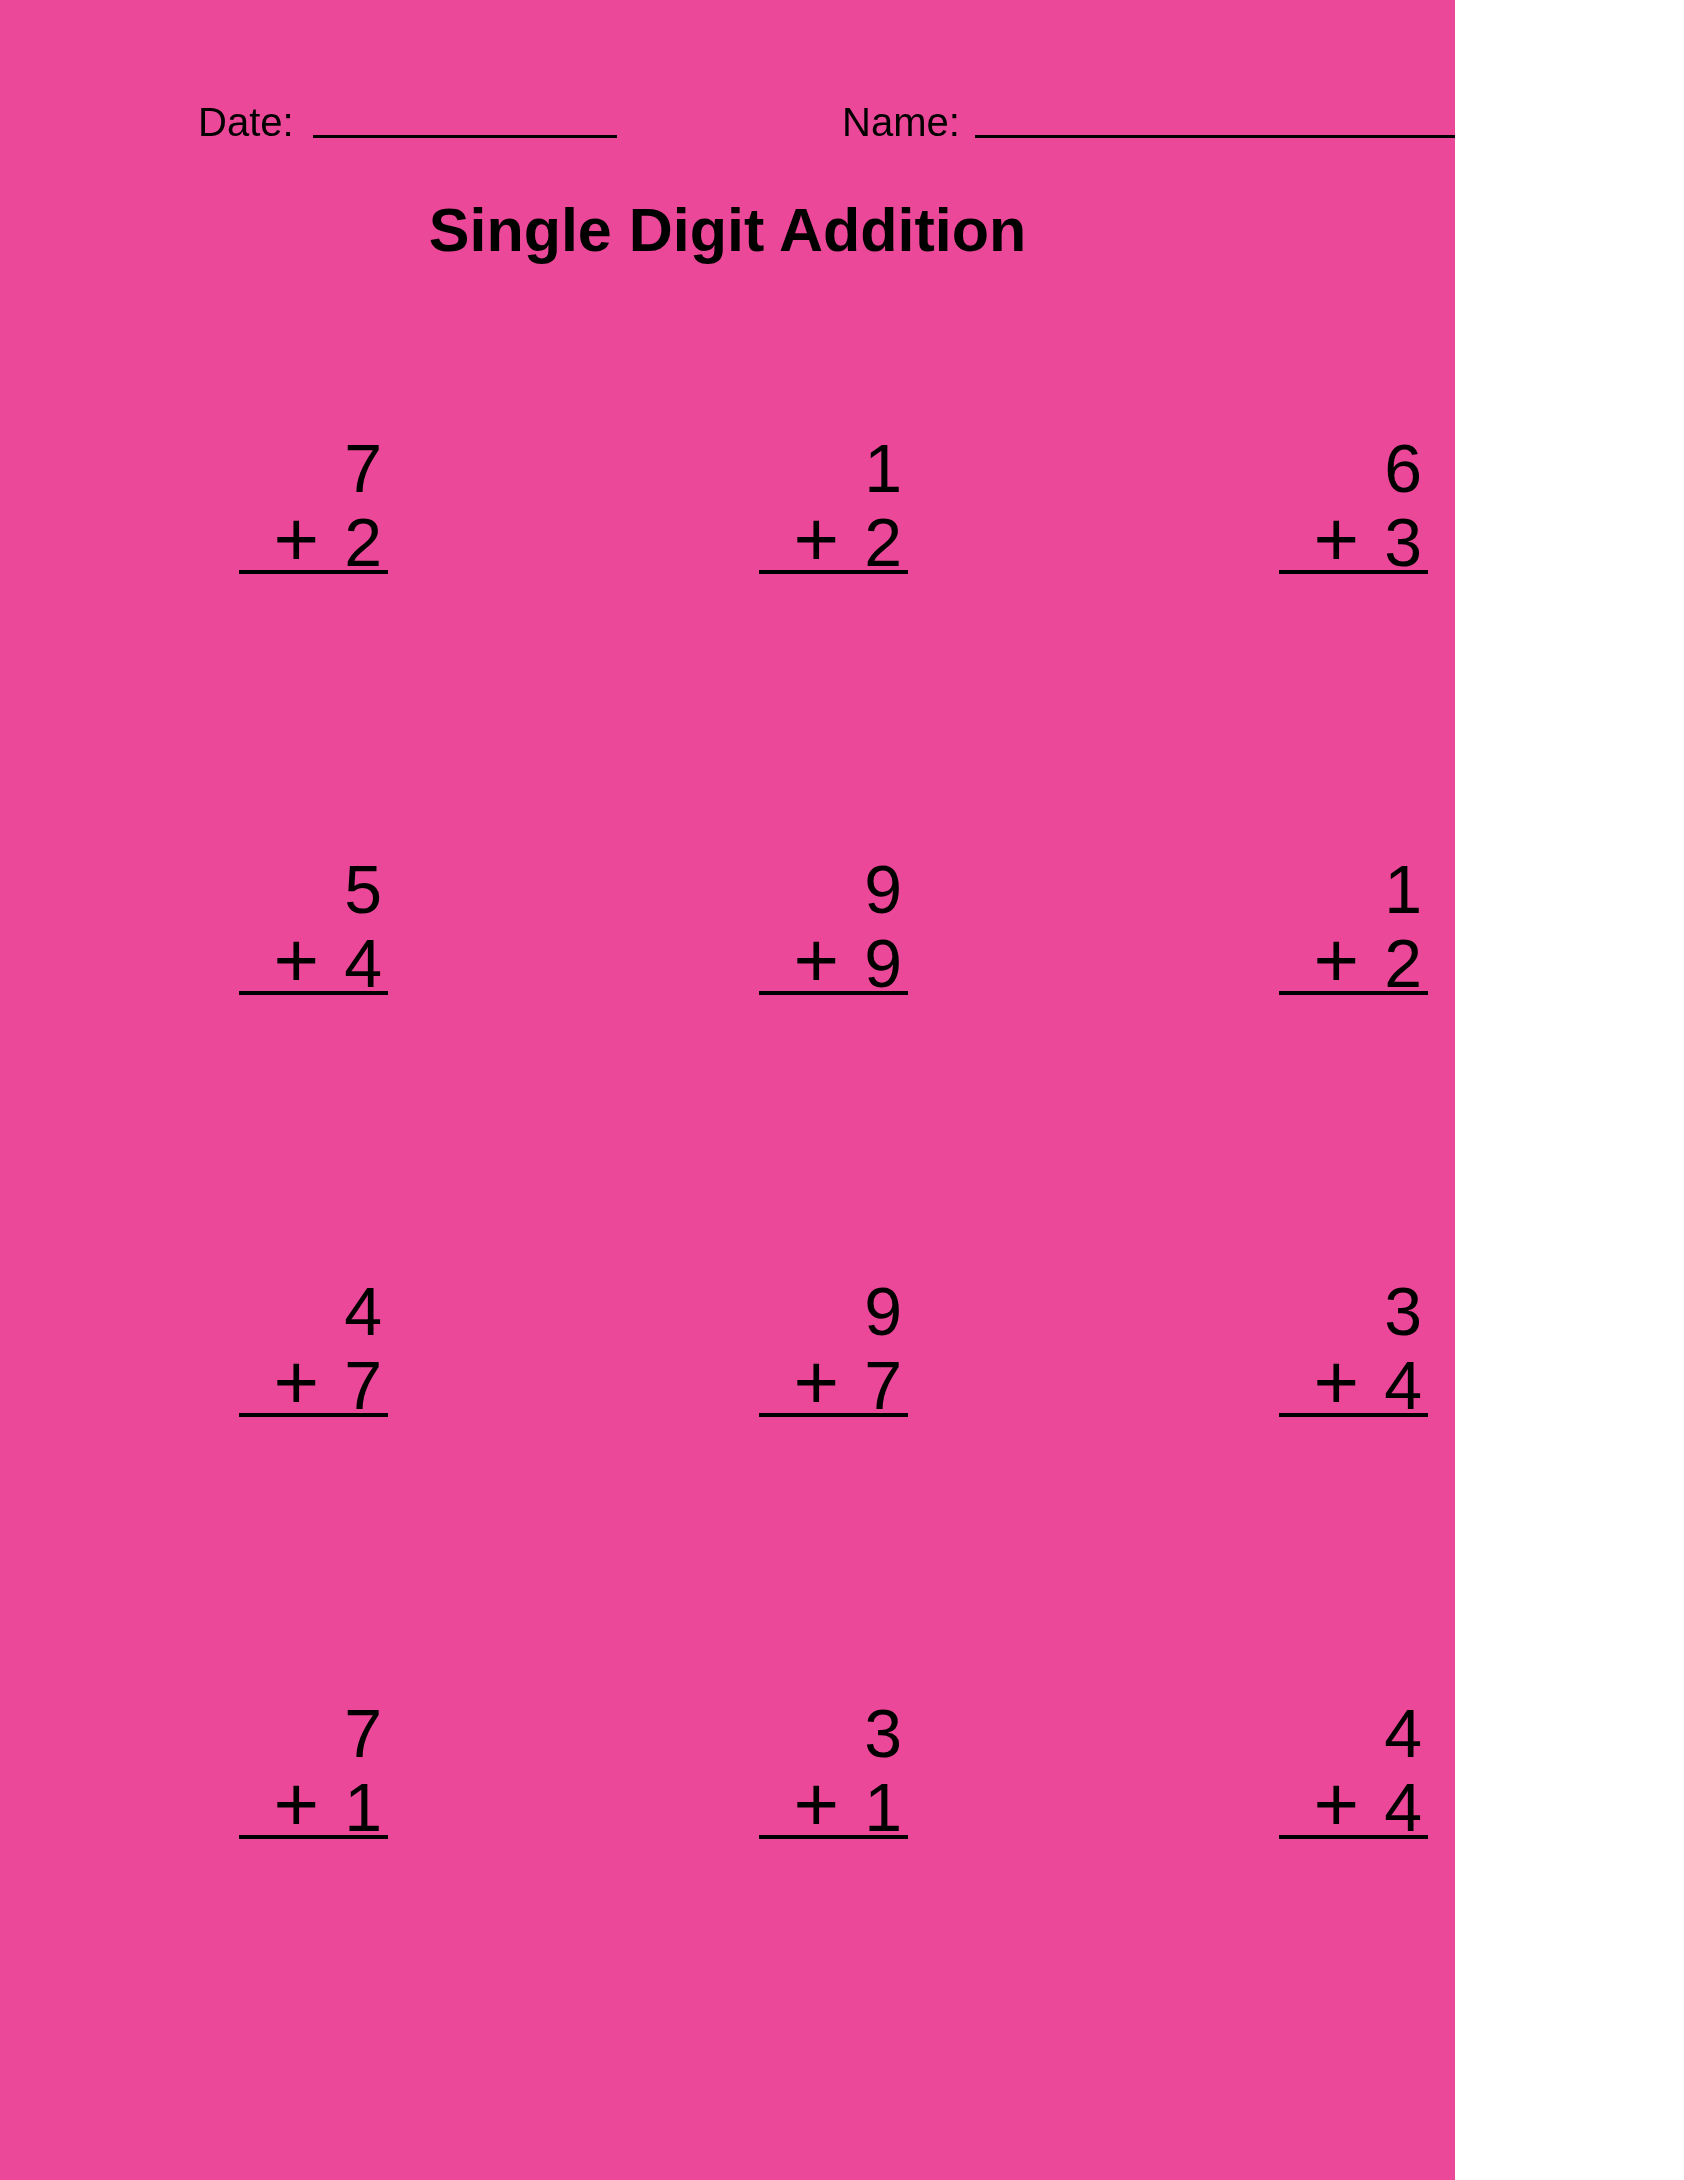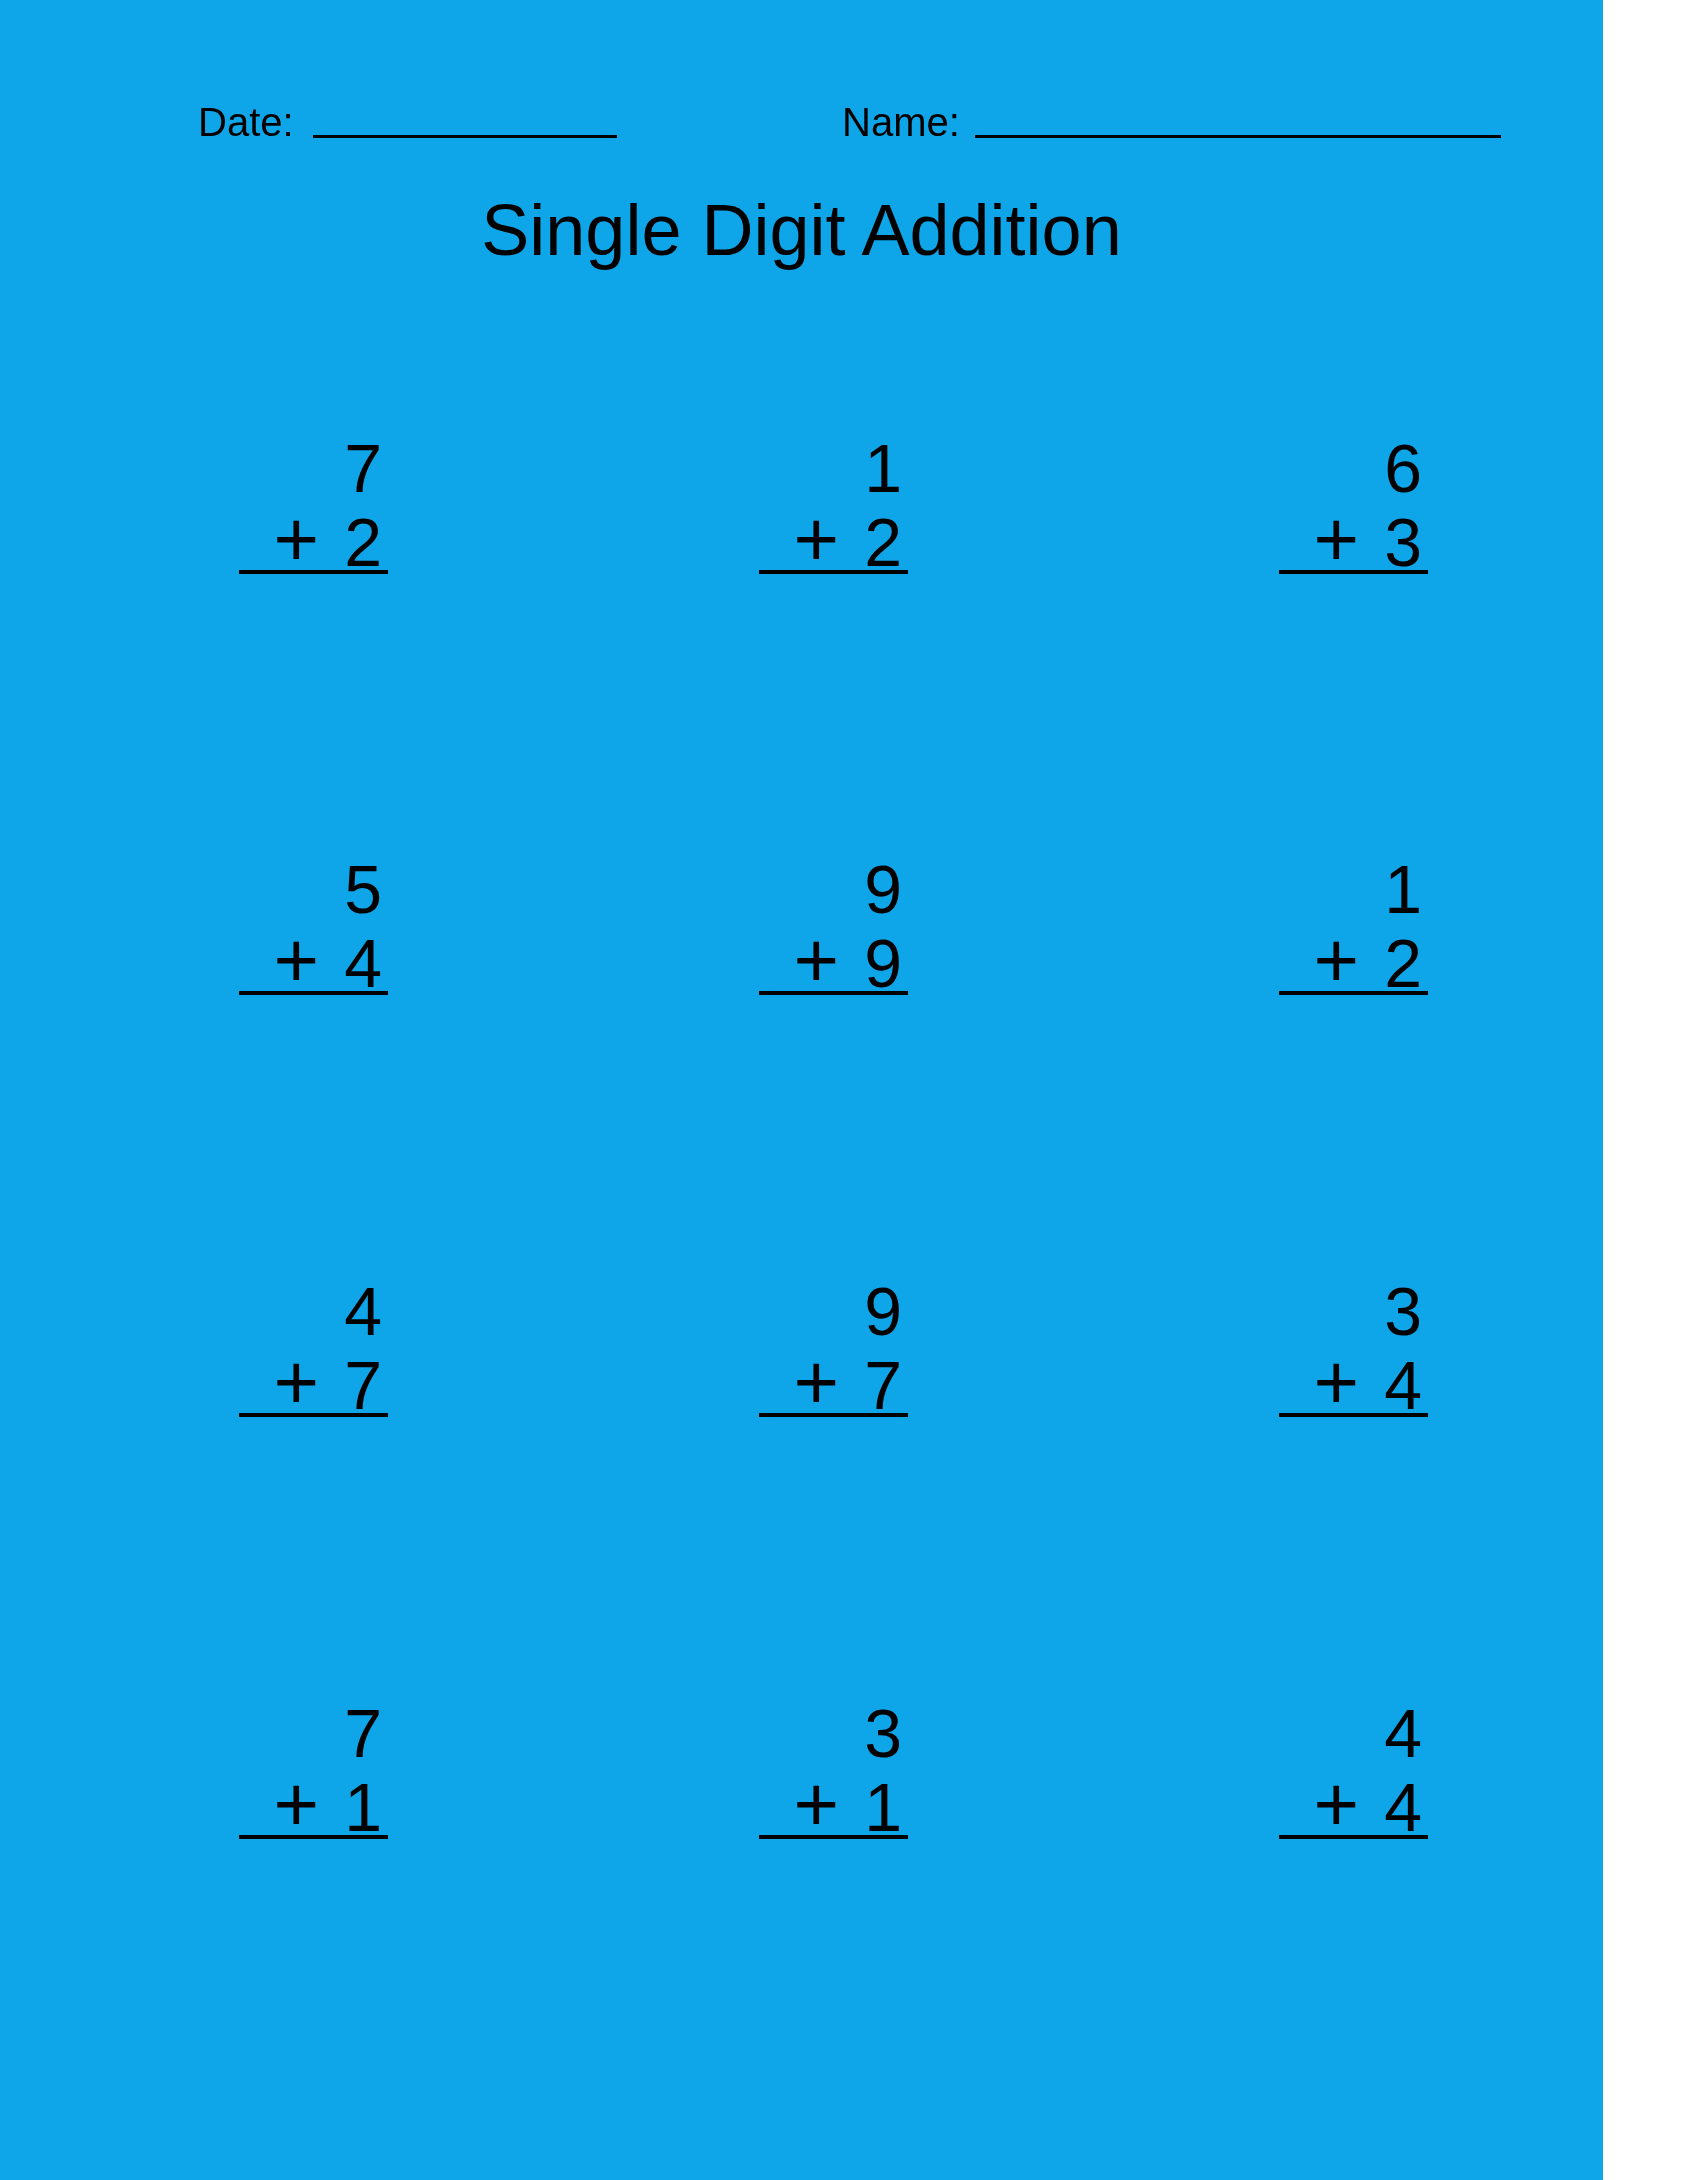--- a/index.html
+++ b/index.html
@@ -6,23 +6,23 @@
     margin: 0;
     padding: 0;
     width: 1685px;
     height: 2181px;
     background: #ffffff;
     font-family: "Liberation Sans", "DejaVu Sans", sans-serif;
     color: #000000;
   }
   .sheet {
     position: relative;
-    width: 1603px;
+    width: 1455px;
     height: 2181px;
-    background: #0ea5e9;
+    background: #ec4899;
     overflow: hidden;
   }
 
   
   .hdr-label {
     position: absolute;
     font-size: 40px;
     line-height: 40px;
     white-space: nowrap;
   }
@@ -35,23 +35,23 @@
   }
   #date-line { left: 313px; top: 135px; width: 304px; }
   #name-line { left: 975px; top: 135px; width: 526px; }
 
   
   .title {
     position: absolute;
     left: 0; top: 186px;
     width: 100%;
     text-align: center;
-    font-size: 72px;
+    font-size: 61px;
     line-height: 89px;
-    font-weight: normal;
+    font-weight: bold;
     letter-spacing: 0px;
     white-space: nowrap;
   }
   .subtitle {
     position: absolute;
     left: 0; top: 297px;
     width: 100%;
     text-align: center;
     font-size: 42px;
     line-height: 42px;

